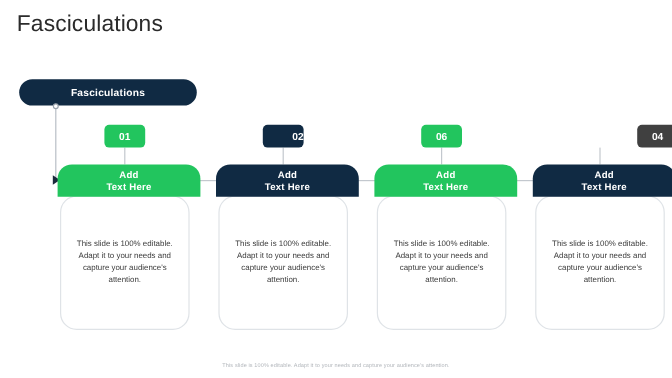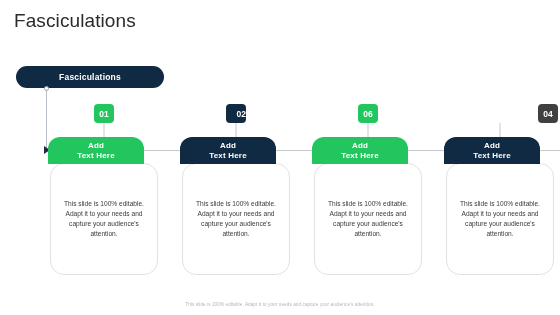--- a/index.html
+++ b/index.html
@@ -67,33 +67,33 @@
   .col{
     position:absolute;top:0;width:112px;
   }
   .col-1{left:48px;}
   .col-2{left:180px;}
   .col-3{left:312px;}
   .col-4{left:444px;}
 
   .badge{
     position:absolute;top:0;left:50%;transform:translateX(-50%);
-    width:20px;height:19px;border-radius:4px;
+    width:34px;height:19px;border-radius:4px;
     display:flex;align-items:center;justify-content:center;
     color:#ffffff;font-size:8.5px;font-weight:bold;
     z-index:6;
   }
   .badge-stem{
     position:absolute;top:19px;left:50%;transform:translateX(-50%);
     width:1px;height:14px;background:#c3c8ce;z-index:3;
   }
 
   .card-head{
     position:absolute;top:33px;left:0;
-    width:96px;height:27px;
+    width:119px;height:27px;
     border-radius:12px 12px 0 0;
     display:flex;flex-direction:column;
     align-items:center;justify-content:center;
     color:#ffffff;z-index:5;
   }
   .card-head-l1,.card-head-l2{
     font-size:8px;font-weight:bold;line-height:10px;letter-spacing:.2px;
   }
 
   .card-body{

